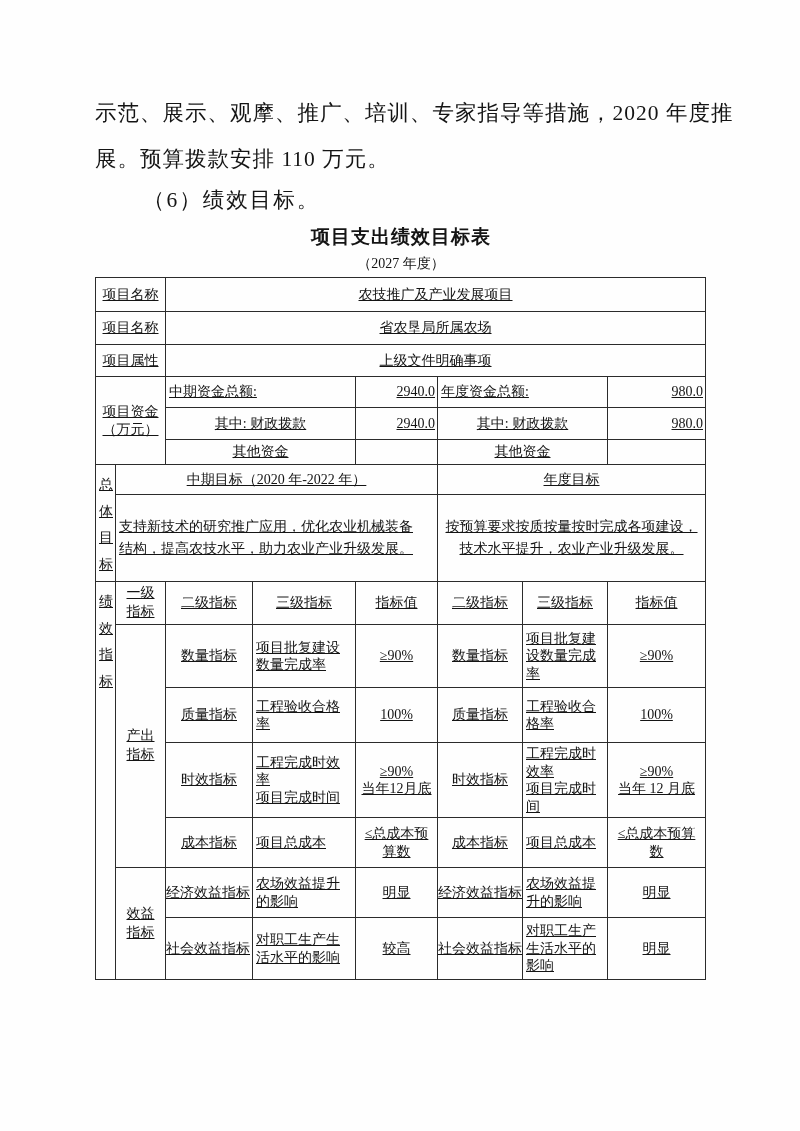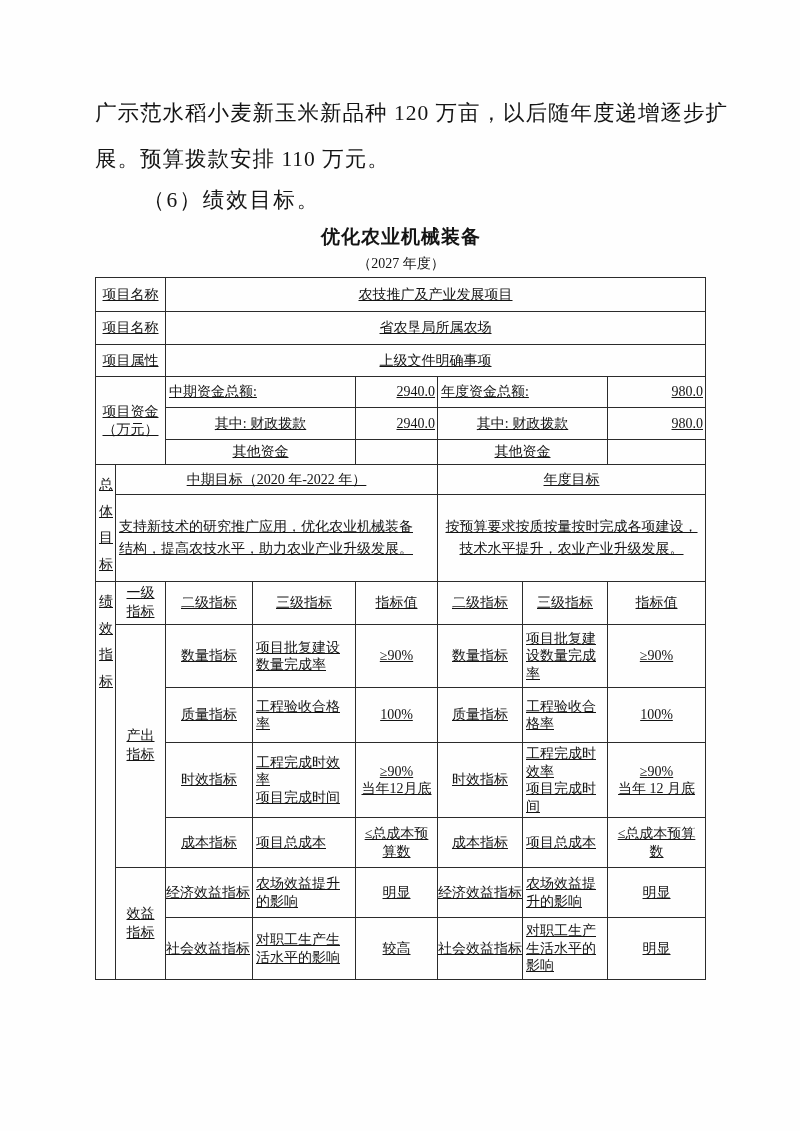--- a/index.html
+++ b/index.html
@@ -30,27 +30,27 @@
   .goal{font-size:14px;line-height:1.6;}
   .pagenum{position:absolute;left:0;right:0;top:1032px;text-align:center;font-size:14px;color:#222;}
 </style>
 </head>
 <body>
 
 <div class="page">
   <div class="content">
 
     <div class="para">
-      <div class="line">广示范水稻小麦新玉米新品种 120 万亩，以后随年度递增逐步扩</div>
+      <div class="line">示范、展示、观摩、推广、培训、专家指导等措施，2020 年度推</div>
       <div class="line last">展。预算拨款安排 110 万元。</div>
     </div>
 
     <div class="item-line">（6）绩效目标。</div>
 
-    <div class="tbl-title">优化农业机械装备</div>
+    <div class="tbl-title">项目支出绩效目标表</div>
     <div class="tbl-subtitle">（2027 年度）</div>
 
     <table class="t">
       <colgroup>
         <col style="width:20px">
           <col style="width:50px">
           <col style="width:87px">
           <col style="width:103px">
         <col style="width:82px">
           <col style="width:85px">

